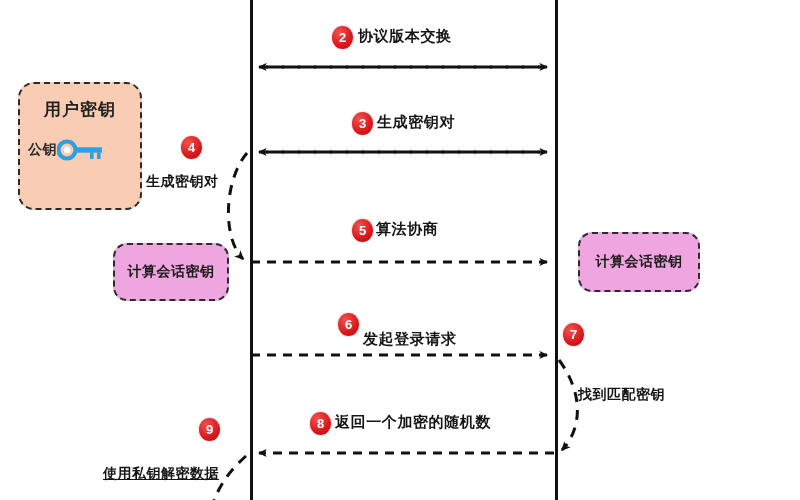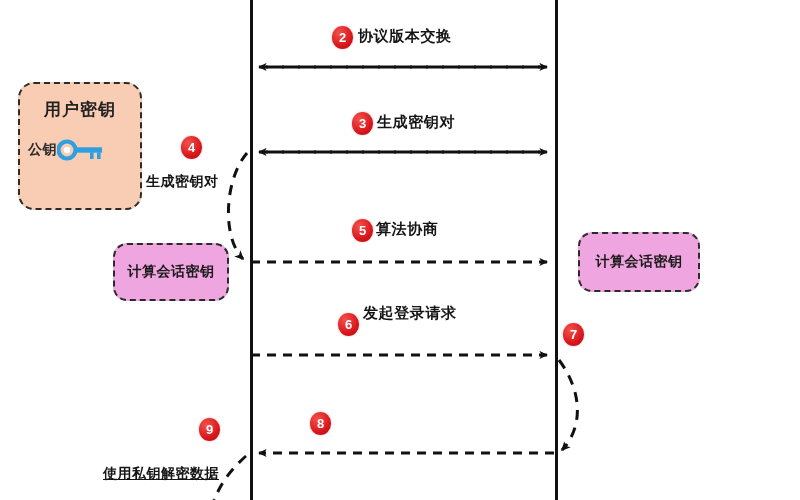--- a/index.html
+++ b/index.html
@@ -205,20 +205,22 @@
   <div class="step-badge abs" style="left:338px; top:313px;">6</div>
   <div class="step-badge abs" style="left:310px; top:412px;">8</div>
 
   <div class="step-badge abs" style="left:181px; top:136px;">4</div>
   <div class="step-badge abs" style="left:563px; top:323px;">7</div>
   <div class="step-badge abs" style="left:199px; top:418px;">9</div>
 
   <div class="msg-label" style="left:358px; top:27px;">协议版本交换</div>
   <div class="msg-label" style="left:377px; top:113px;">生成密钥对</div>
   <div class="msg-label" style="left:376px; top:220px;">算法协商</div>
-  <div class="msg-label" style="left:363px; top:304px;text-align:center;">发起登录请求</div>
+  <div class="msg-label" style="left:363px; top:330px;text-align:center;">发起登录请求</div>
+  <div class="msg-label" style="left:335px; top:413px;">返回一个加密的随机数</div>
 
   <div class="side-label" style="left:146px; top:170px;">生成密钥对</div>
 
+  <div class="side-label" style="left:578px; top:383px;">找到匹配密钥</div>
 
   <div class="side-label" style="left:103px; top:462px;text-decoration:underline;">使用私钥解密数据</div>
 
 </div>
 
 </body></html>

